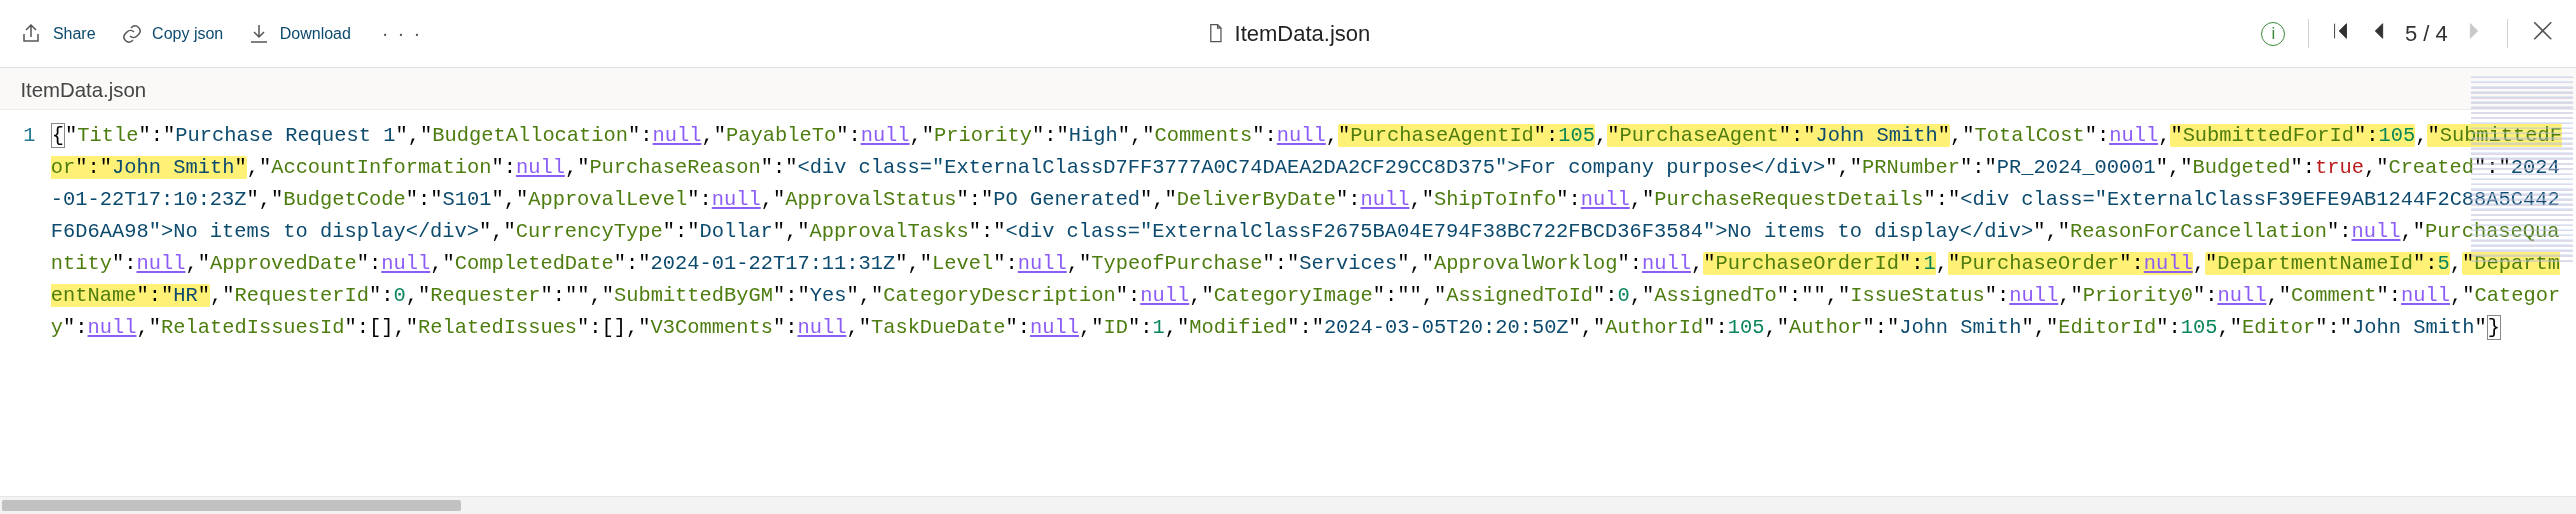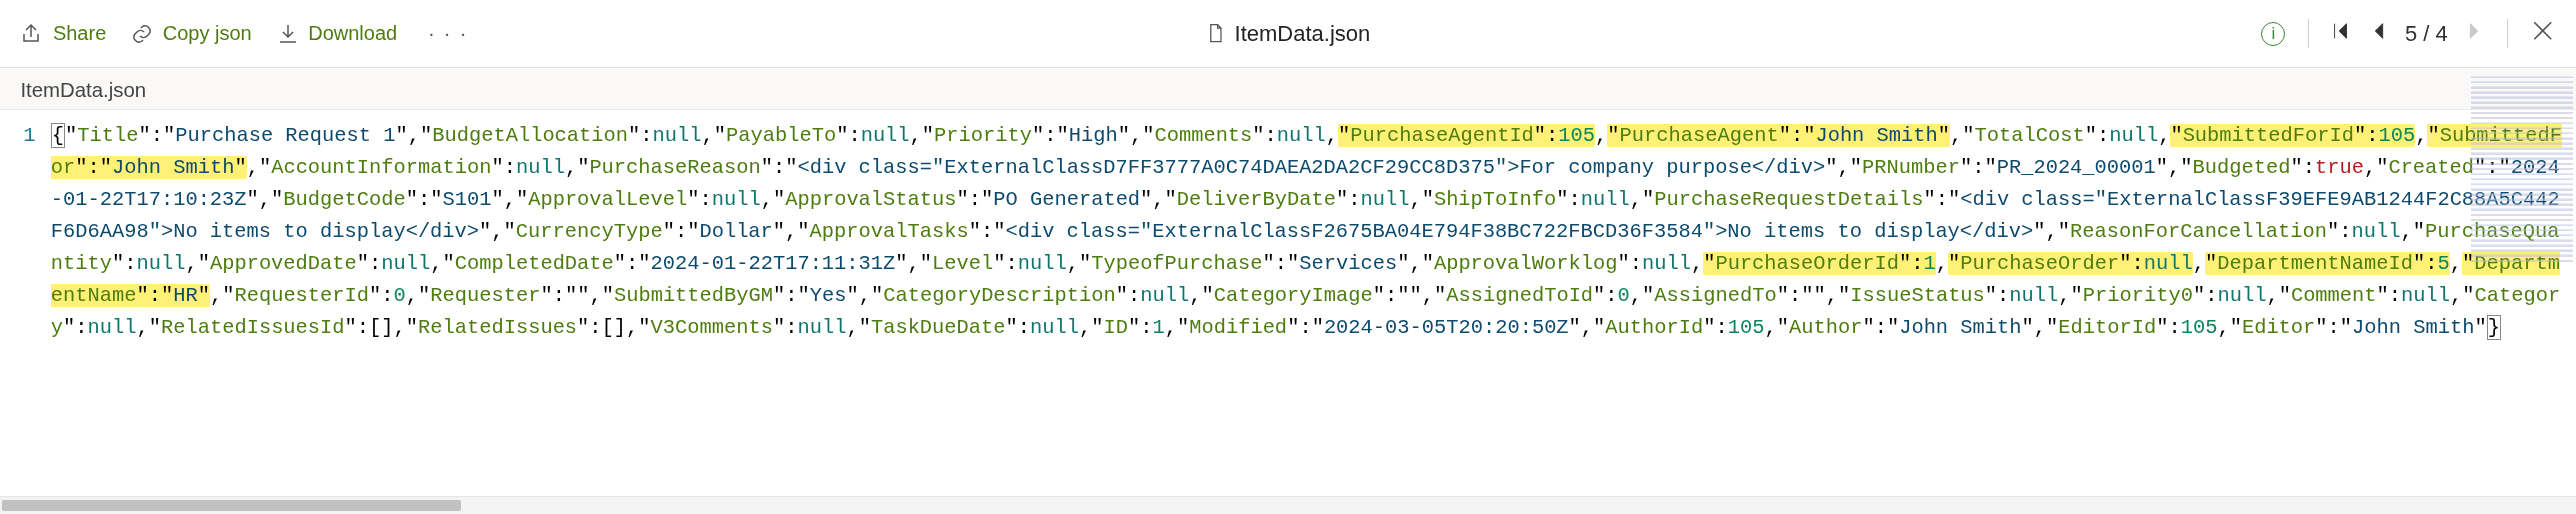--- a/index.html
+++ b/index.html
@@ -5,21 +5,21 @@
   * { box-sizing: border-box; }
   html, body { margin:0; padding:0; font-family: 'Segoe UI', Arial, sans-serif; background:#fff; color:#333; overflow:hidden; }
   body { width:2576px; height:514px; }
 
   .toolbar {
     height:68px; display:flex; align-items:center; padding:0 20.4px;
     border-bottom:0.8px solid #e0e0e0; background:#fff;
     position:relative;
   }
   .toolbar-left { display:flex; align-items:center; gap:24px; }
-  .tb-item { display:flex; gap:8.5px; color:#4d7c0f; font-size:20px; }
+  .tb-item { display:flex; align-items:center; gap:8.5px; color:#0c4a6e; font-size:16px; }
   .tb-item svg { width:24px; height:24px; stroke:#555; fill:none; stroke-width:1.5; }
   .tb-more { font-size:20.4px; letter-spacing:1.7px; color:#555; margin-left:6.8px; }
   .tb-center { position:absolute; left:50%; transform:translateX(-50%); display:flex; align-items:center; gap:8.5px; }
   .tb-center svg { width:20.4px; height:20.4px; stroke:#555; fill:none; stroke-width:1.5; }
   .tb-center .fname { font-size:22px; color:#222; }
   .toolbar-right { margin-left:auto; display:flex; align-items:center; gap:15.3px; font-size:22px; color:#555; }
   .info-icon { width:24px; height:24px; border:1.7px solid #3a8a3a; color:#3a8a3a; border-radius:50%; display:inline-flex; align-items:center; justify-content:center; font-size:17px; }
   .vdiv { width:0.8px; height:29px; background:#d0d0d0; margin:0 6.8px; }
   .nav-btn svg { width:22px; height:22px; stroke:#888; fill:#888; }
   .nav-btn.active svg { stroke:#323130; fill:#323130; }
@@ -39,21 +39,21 @@
   }
   .gutter { width:44px; text-align:right; color:#237893; padding:10.2px 8.5px 0 0; user-select:none;
   }
   .code-area { flex:1; padding:10.2px 8.5px 0 6.8px; position:relative; white-space:pre-wrap; word-break:break-all; }
 
   
   .p  { color:#000; }               
   .k  { color:#4d7c0f; }            
   .s  { color:#0c4a6e; }            
   .n  { color:#098658;margin-top:7px; }            
-  .nl { color:#0f766e; }            
+  .nl { color:#8b5cf6;text-decoration:underline; }            
   .b  { color:#b91c1c; }            
   .hl { background:#fff176; border-radius:1.7px; }
 
   .brace-active { border:0.8px solid #888; }
 
   .minimap {
     position:absolute; right:3.4px; top:75px; width:102px; height:187px;
     background:
       repeating-linear-gradient(0deg, rgba(170,200,240,.55) 0 2.5px, transparent 2.5px 5.1px),
       repeating-linear-gradient(0deg, rgba(230,150,150,.55) 0 1.7px, transparent 1.7px 5.1px);

